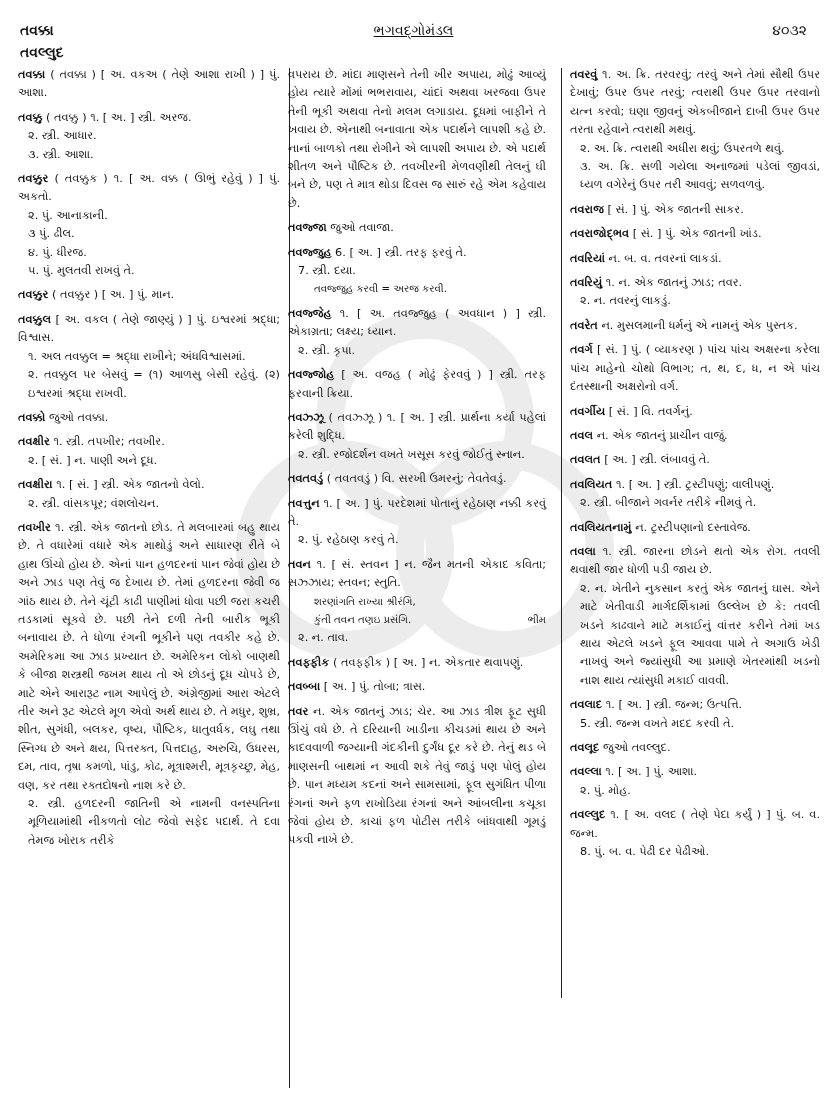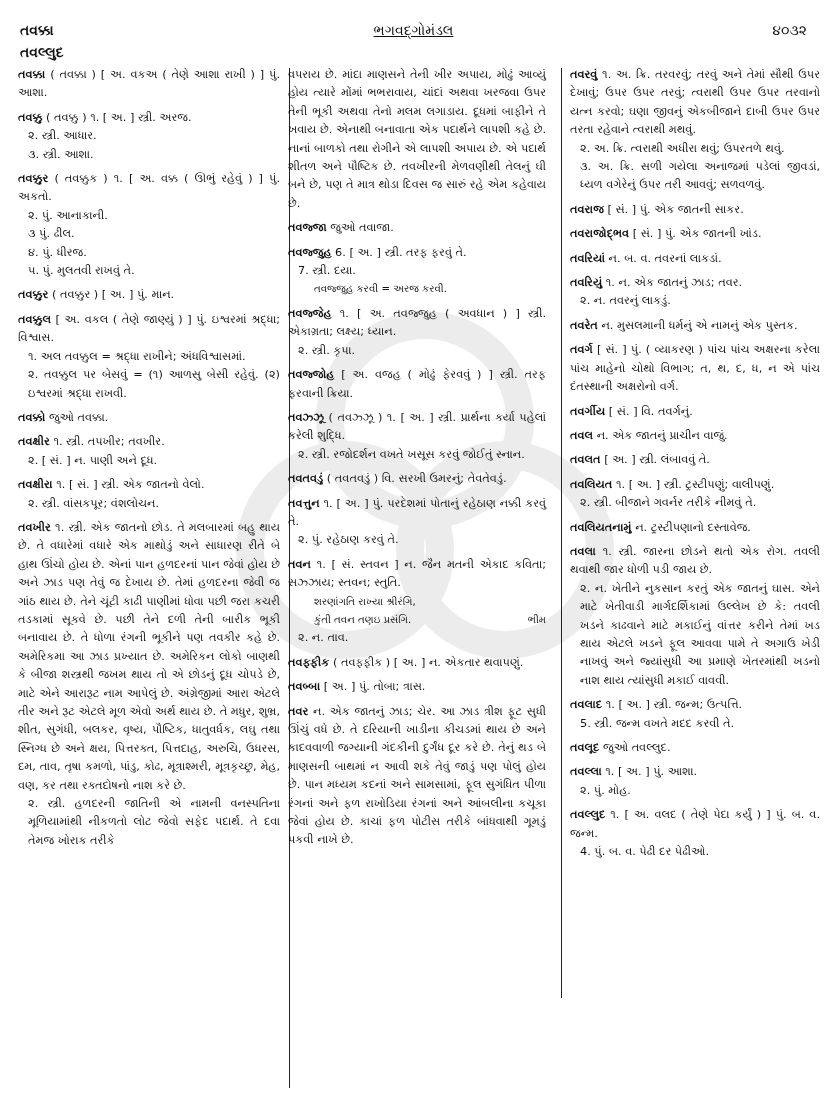--- a/index.html
+++ b/index.html
@@ -195,16 +195,16 @@
       </div>
       <div class="entry">
         <div><span class="hw">તવલૂદ</span> <span>જુઓ તવલ્લુદ.</span></div>
       </div>
       <div class="entry">
         <div><span class="hw">તવલ્લા</span> <span>૧. [ અ. ] પું. આશા.</span></div>
         <div class="sub">૨. પું. મોહ.</div>
       </div>
       <div class="entry">
         <div><span class="hw">તવલ્લુદ</span> <span>૧. [ અ. વલદ ( તેણે પેદા કર્યું ) ] પું. બ. વ. જન્મ.</span></div>
-        <div class="sub">4. પું. બ. વ. પેઢી દર પેઢીઓ.</div>
+        <div class="sub">8. પું. બ. વ. પેઢી દર પેઢીઓ.</div>
       </div>
     </div>
 </div>
 
 </body></html>

